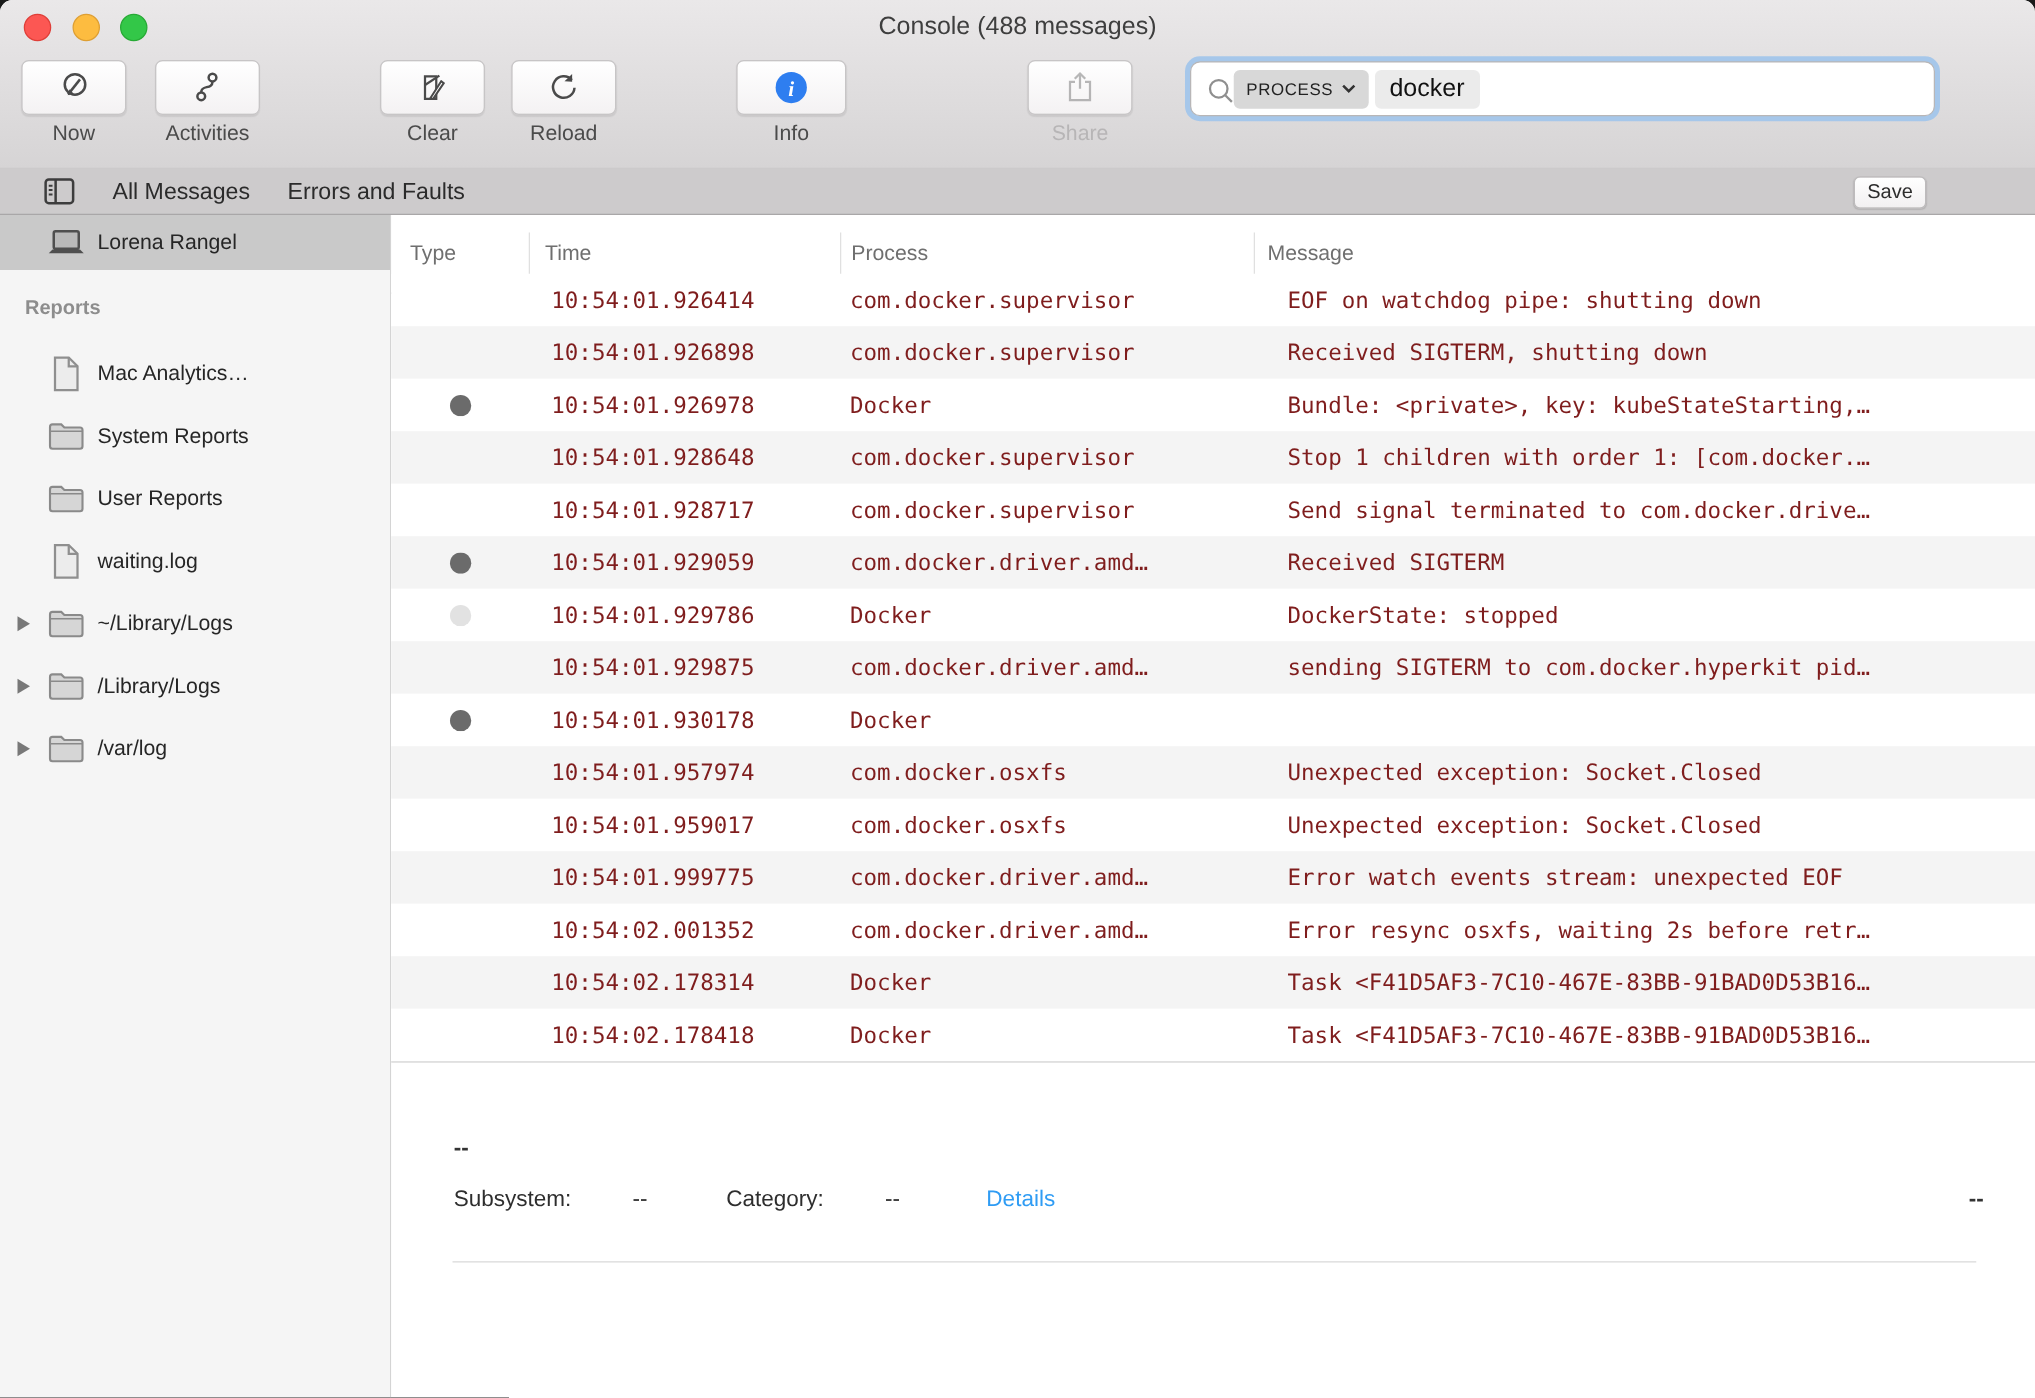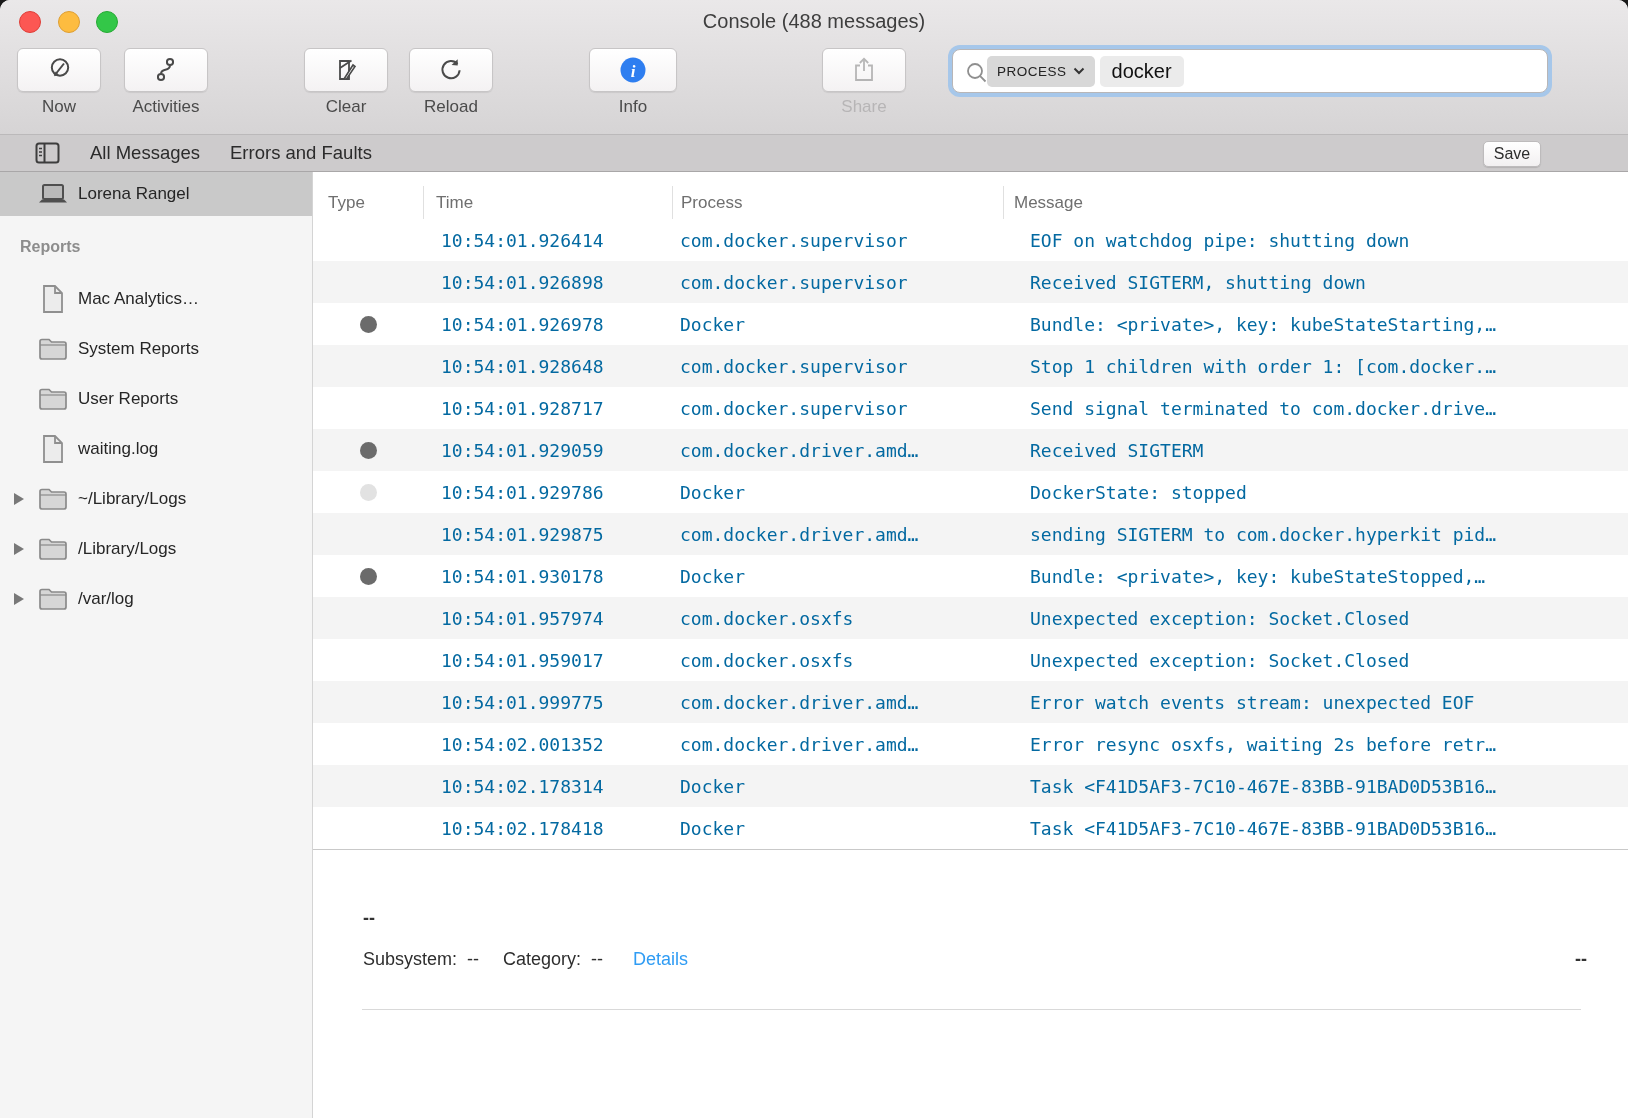--- a/index.html
+++ b/index.html
@@ -97,35 +97,35 @@
   }
   .hcell{height:34px;line-height:34px;box-sizing:border-box;}
   .hcell.type{width:110px;padding-left:15px;}
   .hcell.time{width:249px;padding-left:12px;border-left:1px solid #e0e0e0;}
   .hcell.process{width:331px;padding-left:8px;border-left:1px solid #e0e0e0;}
   .hcell.message{flex:1;padding-left:10px;border-left:1px solid #e0e0e0;}
   .rows{position:absolute;left:0;top:47px;right:0;border-bottom:1px solid #c9c9c9;}
   .log-row{height:42px;display:flex;align-items:center;background:#ffffff;}
   .log-row.alt{background:#f4f4f4;}
   .cell{box-sizing:border-box;white-space:nowrap;overflow:hidden;
-    font-family:"DejaVu Sans Mono",monospace;font-size:18px;color:#0369a1;}
+    font-family:"DejaVu Sans Mono",monospace;font-size:18px;color:#7f1d1d;}
   .cell.type{width:110px;display:flex;justify-content:center;}
   .cell.time{width:249px;padding-left:18px;}
   .cell.process{width:331px;padding-left:8px;}
   .cell.message{flex:1;padding-left:27px;}
   .dot{width:17px;height:17px;border-radius:50%;}
   .dot.dark{background:#6b6b6b;}
   .dot.light{background:#e2e2e2;}
   
   .detail-heading{
     position:absolute;left:50px;top:736px;font-size:18px;font-weight:bold;color:#333;
   }
   .detail-line{
     position:absolute;left:50px;top:777px;font-size:18px;color:#2e2e2e;
-    display:flex;align-items:center;
+    display:flex;align-items:center;gap:39px;
   }
   .detail-line .lbl{margin-right:10px;}
   .detail-line .val{margin-right:24px;}
   .details-link{color:#2f9cf4;margin-left:6px;}
   .detail-right{position:absolute;right:41px;top:777px;font-size:18px;font-weight:bold;color:#333;}
   .detail-sep{position:absolute;left:49px;right:47px;top:837px;height:1px;background:#d9d9d9;}
   svg{display:block;}
 </style>
 </head>
 <body>
@@ -388,21 +388,20 @@
           <div class="cell time">10:54:01.929875</div>
           <div class="cell process">com.docker.driver.amd…</div>
           <div class="cell message">sending SIGTERM to com.docker.hyperkit pid…</div>
         </div>
         <div class="log-row">
           <div class="cell type">
             <span class="dot dark"></span>
           </div>
           <div class="cell time">10:54:01.930178</div>
           <div class="cell process">Docker</div>
-          <div class="cell message">Bundle: &lt;private&gt;, key: kubeStateStopped,…</div>
         </div>
         <div class="log-row alt">
           <div class="cell type"></div>
           <div class="cell time">10:54:01.957974</div>
           <div class="cell process">com.docker.osxfs</div>
           <div class="cell message">Unexpected exception: Socket.Closed</div>
         </div>
         <div class="log-row">
           <div class="cell type"></div>
           <div class="cell time">10:54:01.959017</div>

